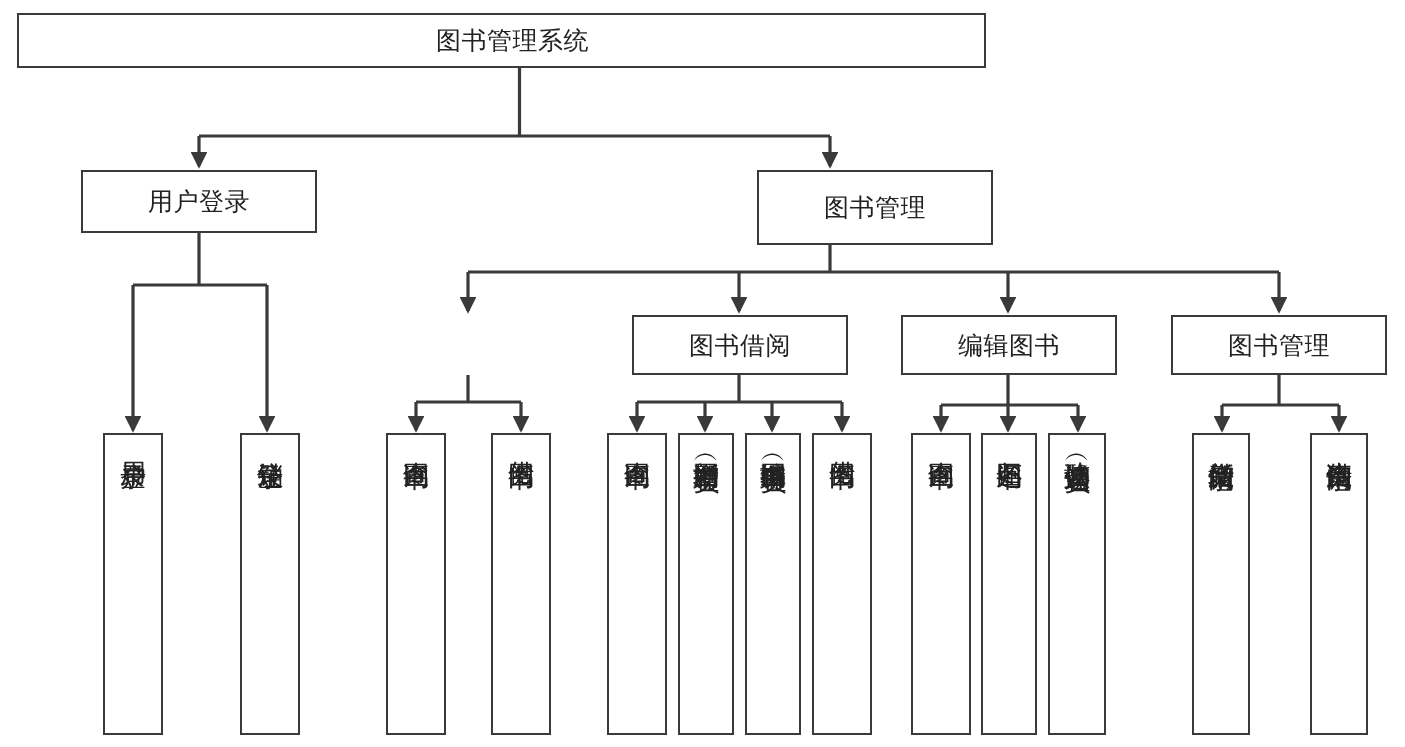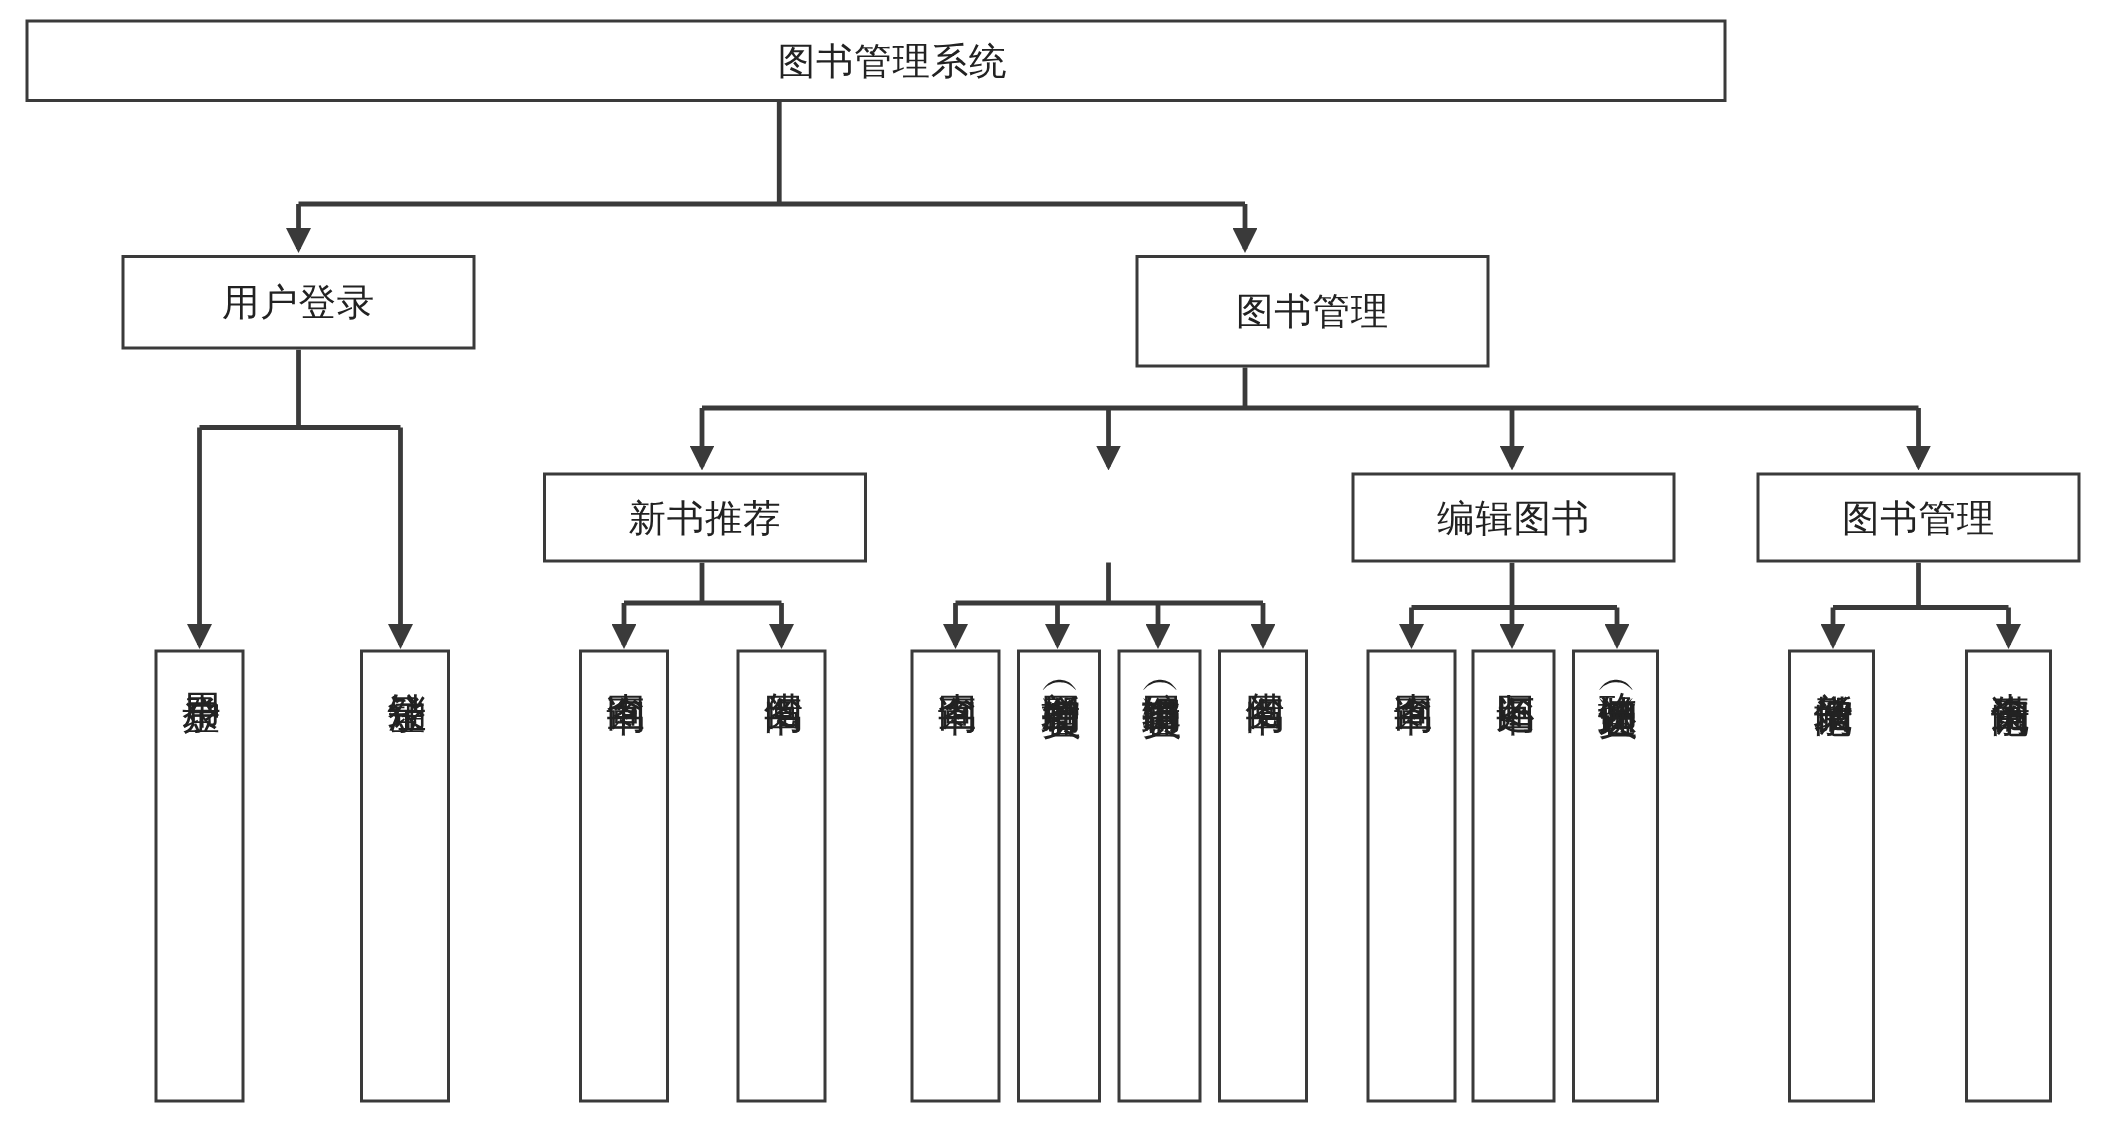--- a/index.html
+++ b/index.html
@@ -122,33 +122,33 @@
       <path d="M 1008 405 L 1008 430" marker-end="url(#arrow)"></path>
       <path d="M 1078 405 L 1078 430" marker-end="url(#arrow)"></path>
 
       <path d="M 1279 375 L 1279 405"></path>
       <path d="M 1222 405 L 1339 405"></path>
       <path d="M 1222 405 L 1222 430" marker-end="url(#arrow)"></path>
       <path d="M 1339 405 L 1339 430" marker-end="url(#arrow)"></path>
     </g>
   </svg>
 
-  <div class="node root horiz" style="left:17px; top:13px; width:1134px; height:55px;padding-left:22px;">
+  <div class="node root horiz" style="left:17px; top:13px; width:969px; height:55px;padding-left:22px;">
     <span class="label">图书管理系统</span>
   </div>
 
   <div class="node horiz" style="left:81px; top:170px; width:236px; height:63px;">
     <span class="label">用户登录</span>
   </div>
   <div class="node horiz" style="left:728px; top:170px; width:236px; height:75px;margin-left:29px;">
     <span class="label">图书管理</span>
   </div>
 
-  <div class="node horiz" style="left:362px; top:315px; width:216px; height:60px;">
-    <span class="label">新书推荐</span>
+  <div class="node horiz" style="left:632px; top:315px; width:216px; height:60px;">
+    <span class="label">图书借阅</span>
   </div>
   <div class="node horiz" style="left:901px; top:315px; width:216px; height:60px;">
     <span class="label">编辑图书</span>
   </div>
   <div class="node horiz" style="left:1171px; top:315px; width:216px; height:60px;">
     <span class="label">图书管理</span>
   </div>
 
   <div class="node vert" style="left:103px; top:433px; width:60px; height:302px;">
     <span class="label">用户登录</span>

